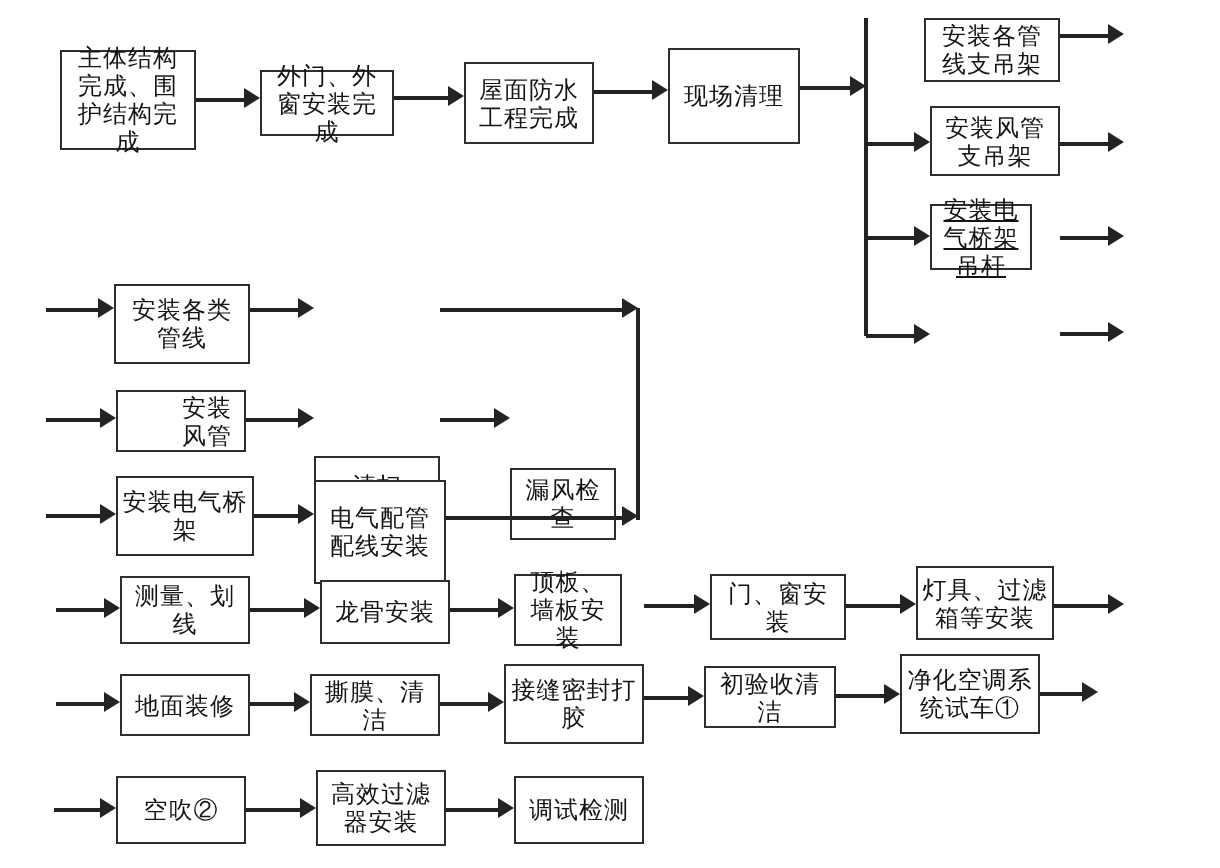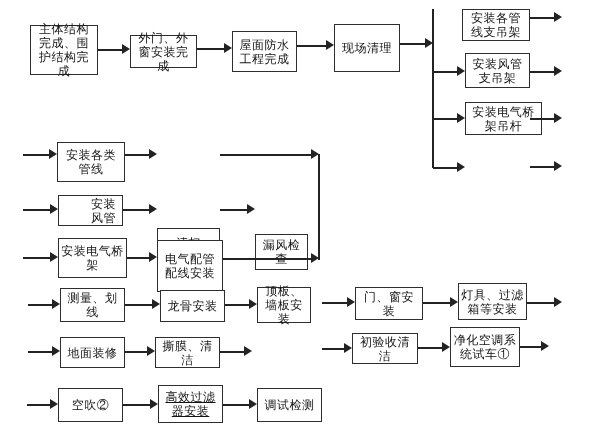--- a/index.html
+++ b/index.html
@@ -45,42 +45,43 @@
 
 <div id="canvas">
 
   <div class="node" style="left:30px;top:25px;width:68px;height:50px;">主体结构完成、围护结构完成</div>
   <div class="node" style="left:130px;top:35px;width:67px;height:33px;">外门、外窗安装完成</div>
   <div class="node" style="left:232px;top:31px;width:65px;height:41px;">屋面防水工程完成</div>
   <div class="node" style="left:334px;top:24px;width:66px;height:48px;">现场清理</div>
 
   <div class="node" style="left:462px;top:9px;width:68px;height:32px;">安装各管线支吊架</div>
   <div class="node" style="left:465px;top:53px;width:65px;height:35px;">安装风管支吊架</div>
-  <div class="node" style="left:465px;top:102px;width:77px;height:33px;">安装电气桥架吊杆</div>
+  <div class="node" style="left:465px;top:102px;width:51px;height:33px;text-decoration:underline;">安装电气桥架吊杆</div>
 
   <div class="node" style="left:57px;top:142px;width:68px;height:40px;">安装各类管线</div>
   <div class="node" style="left:58px;top:195px;width:65px;height:31px;padding-left:28px;">安装风管</div>
   <div class="node" style="left:157px;top:192px;width:63px;height:29px;margin-top:36px;">清扫</div>
   <div class="node" style="left:255px;top:192px;width:53px;height:36px;margin-top:42px;">漏风检查</div>
   <div class="node" style="left:58px;top:238px;width:69px;height:40px;">安装电气桥架</div>
   <div class="node" style="left:157px;top:240px;width:66px;height:52px;">电气配管配线安装</div>
 
   <div class="node" style="left:60px;top:288px;width:65px;height:34px;">测量、划线</div>
   <div class="node" style="left:160px;top:290px;width:65px;height:32px;">龙骨安装</div>
   <div class="node" style="left:257px;top:287px;width:54px;height:36px;">顶板、墙板安装</div>
   <div class="node" style="left:355px;top:287px;width:68px;height:33px;">门、窗安装</div>
   <div class="node" style="left:458px;top:283px;width:69px;height:37px;">灯具、过滤箱等安装</div>
 
   <div class="node" style="left:60px;top:337px;width:65px;height:31px;">地面装修</div>
   <div class="node" style="left:155px;top:337px;width:65px;height:31px;">撕膜、清洁</div>
+  <div class="node" style="left:252px;top:332px;width:70px;height:40px;">接缝密封打胶</div>
   <div class="node" style="left:352px;top:333px;width:66px;height:31px;">初验收清洁</div>
   <div class="node" style="left:450px;top:327px;width:70px;height:40px;">净化空调系统试车①</div>
 
   <div class="node" style="left:58px;top:388px;width:65px;height:34px;">空吹②</div>
-  <div class="node" style="left:158px;top:385px;width:65px;height:38px;text-decoration:underline;">高效过滤器安装</div>
+  <div class="node" style="left:158px;top:385px;width:65px;height:38px;">高效过滤器安装</div>
   <div class="node" style="left:257px;top:388px;width:65px;height:34px;">调试检测</div>
 
   <div class="hl" style="left:98px;top:49px;width:26px;"></div>
   <div class="ah" style="left:122px;top:44px;"></div>
   <div class="hl" style="left:197px;top:48px;width:29px;"></div>
   <div class="ah" style="left:224px;top:43px;"></div>
   <div class="hl" style="left:297px;top:45px;width:31px;"></div>
   <div class="ah" style="left:326px;top:40px;"></div>
   <div class="hl" style="left:400px;top:43px;width:27px;"></div>
   <div class="ah" style="left:425px;top:38px;"></div>

